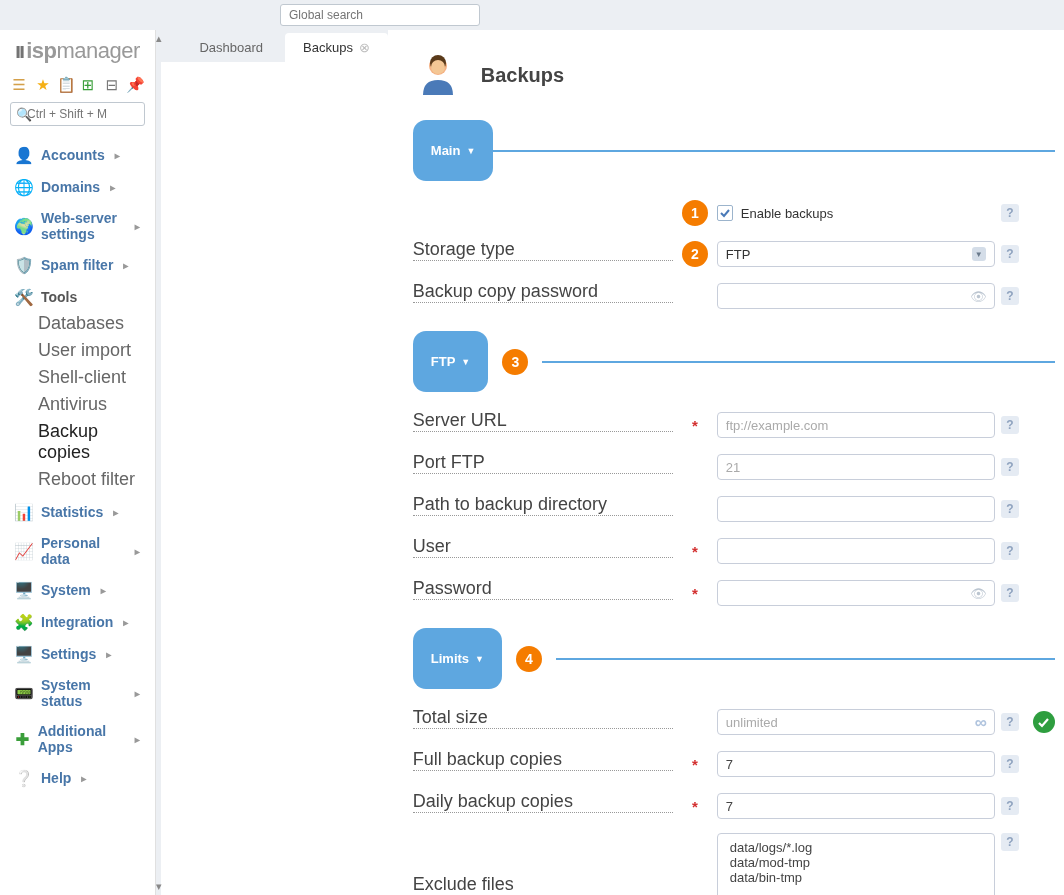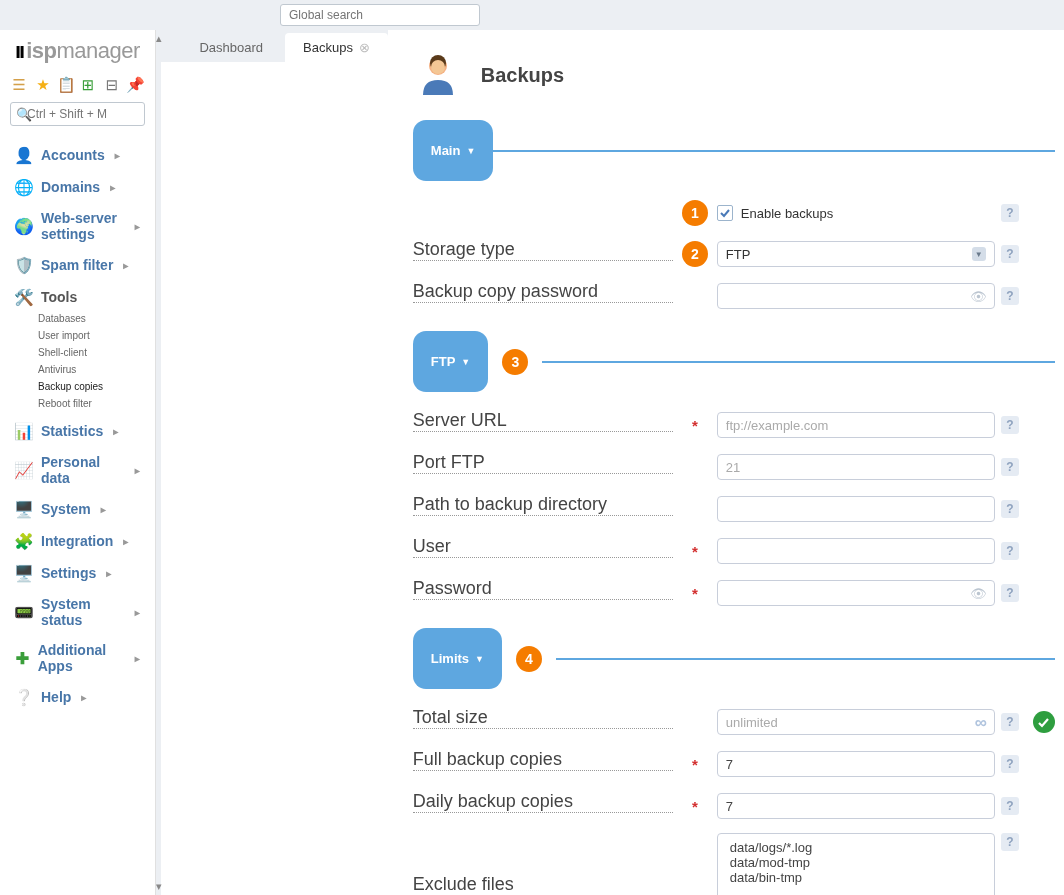--- a/index.html
+++ b/index.html
@@ -3,34 +3,34 @@
 <meta charset="utf-8">
 <style>
 * { box-sizing: border-box; margin: 0; padding: 0; }
 body { font-family: Arial, sans-serif; font-size: 13px; color: #333; background: #fff; }
 .top-bar { background: #eceff3; height: 30px; display: flex; align-items: center; padding-left: 280px; }
 .global-search { width: 200px; height: 22px; border: 1px solid #c0c8d0; border-radius: 3px; padding: 0 8px; font-size: 12px; color: #999; background: #fff; }
 .container { display: flex; height: calc(895px - 30px); }
 .sidebar { width: 235px; background: #fff; border-right: 1px solid #e0e0e0; display: flex; flex-direction: column; }
 .logo { padding: 8px 15px 12px; font-size: 22px; font-weight: 300; color: #999; letter-spacing: -0.5px; }
 .logo .isp { font-weight: 700; color: #999; }
-.logo .bars { color: #000000; font-weight: 900; letter-spacing: -2px; margin-right: 3px; }
+.logo .bars { color: #737373; font-weight: 900; letter-spacing: -2px; margin-right: 3px; }
 .toolbar-row { display: flex; justify-content: space-between; padding: 0 10px 8px; align-items: center; }
 .toolbar-icons { display: flex; gap: 6px; }
 .tb-icon { width: 18px; height: 18px; display: inline-flex; align-items: center; justify-content: center; font-size: 15px; cursor: pointer; }
 .side-search { margin: 0 10px 10px; }
 .side-search input { width: 100%; height: 24px; border: 1px solid #c0c8d0; border-radius: 3px; padding: 0 6px 0 16px; font-size: 12px; color: #888; }
 .side-search-wrap { position: relative; }
 .side-search-wrap .mag { position: absolute; left: 6px; top: 5px; color: #aaa; font-size: 13px; }
 .nav-section { padding: 10px 15px 4px; font-size: 14px; font-weight: 700; color: #4876a8; cursor: pointer; display: flex; align-items: center; gap: 8px; }
 .nav-section.tools { color: #555; }
 .nav-icon { width: 18px; height: 18px; display: inline-flex; align-items: center; justify-content: center; font-size: 16px; }
 .chevron { font-size: 10px; color: #999; margin-left: 2px; }
 .sub-items { padding-left: 38px; }
-.sub-item { padding: 3px 0; font-size: 10px; color: #666; cursor: pointer; }
+.sub-item { padding: 3px 0; font-size: 18px; color: #666; cursor: pointer; }
 .sub-item.active { color: #222; }
 .scroll-col { width: 18px; background: #eceff3; position: relative; }
 .scroll-arrow { text-align: center; font-size: 11px; color: #888; padding: 2px 0; cursor: pointer; }
 .main { flex: 1; display: flex; flex-direction: row; }
 .tabs { background: #eceff3; display: flex; align-items: flex-end; height: 32px; padding-left: 20px; gap: 4px; }
 .tab { padding: 7px 18px; font-size: 13px; color: #666; cursor: pointer; border-radius: 4px 4px 0 0; display: flex; align-items: center; gap: 6px; }
 .tab.active { background: #fff; color: #333; }
 .tab-close { font-size: 13px; color: #bbb; cursor: pointer; }
 .content { flex: 1; padding: 20px 40px 20px 25px; overflow-y: auto; }
 .page-header { display: flex; align-items: center; gap: 18px; margin-bottom: 18px; }

